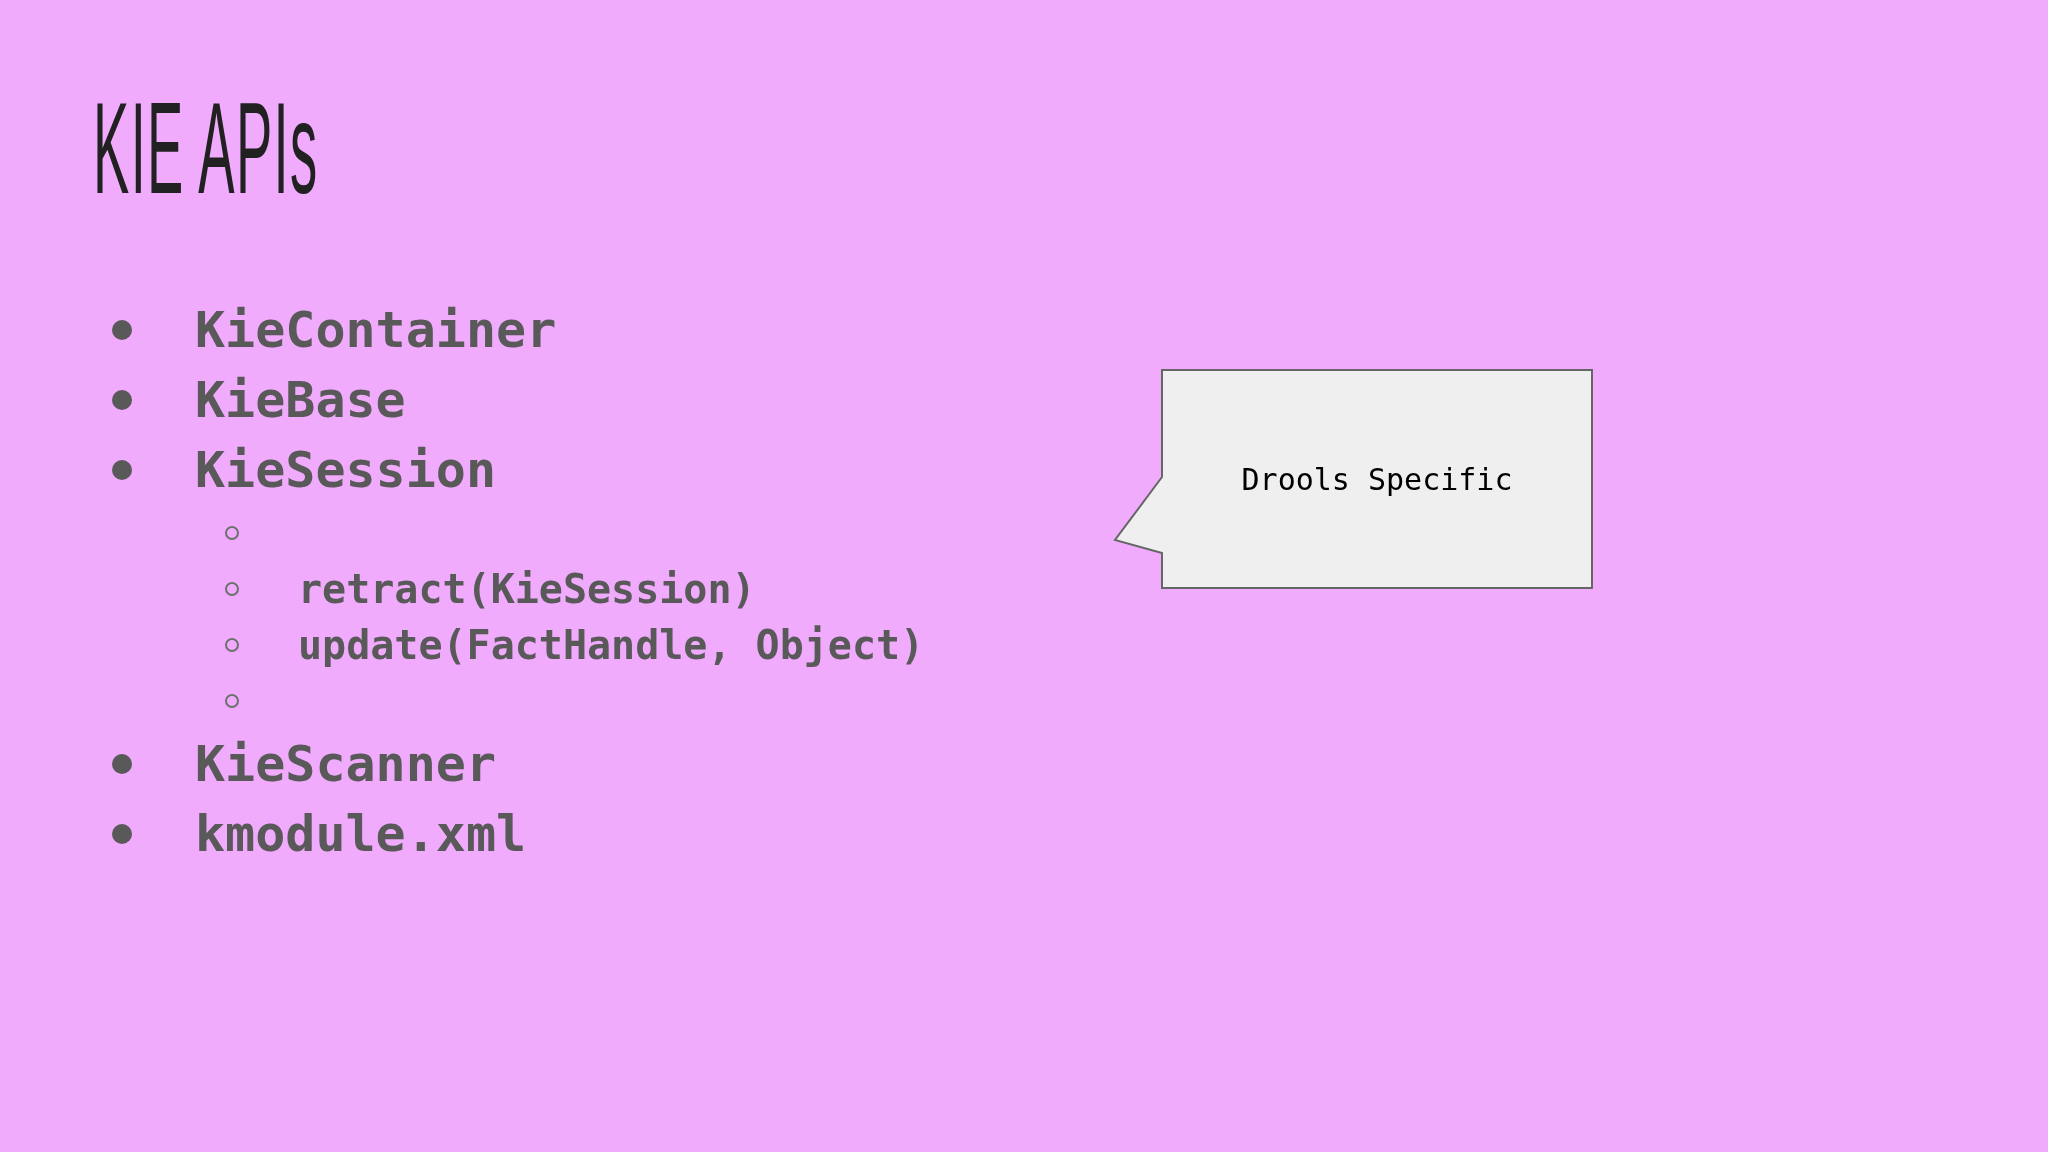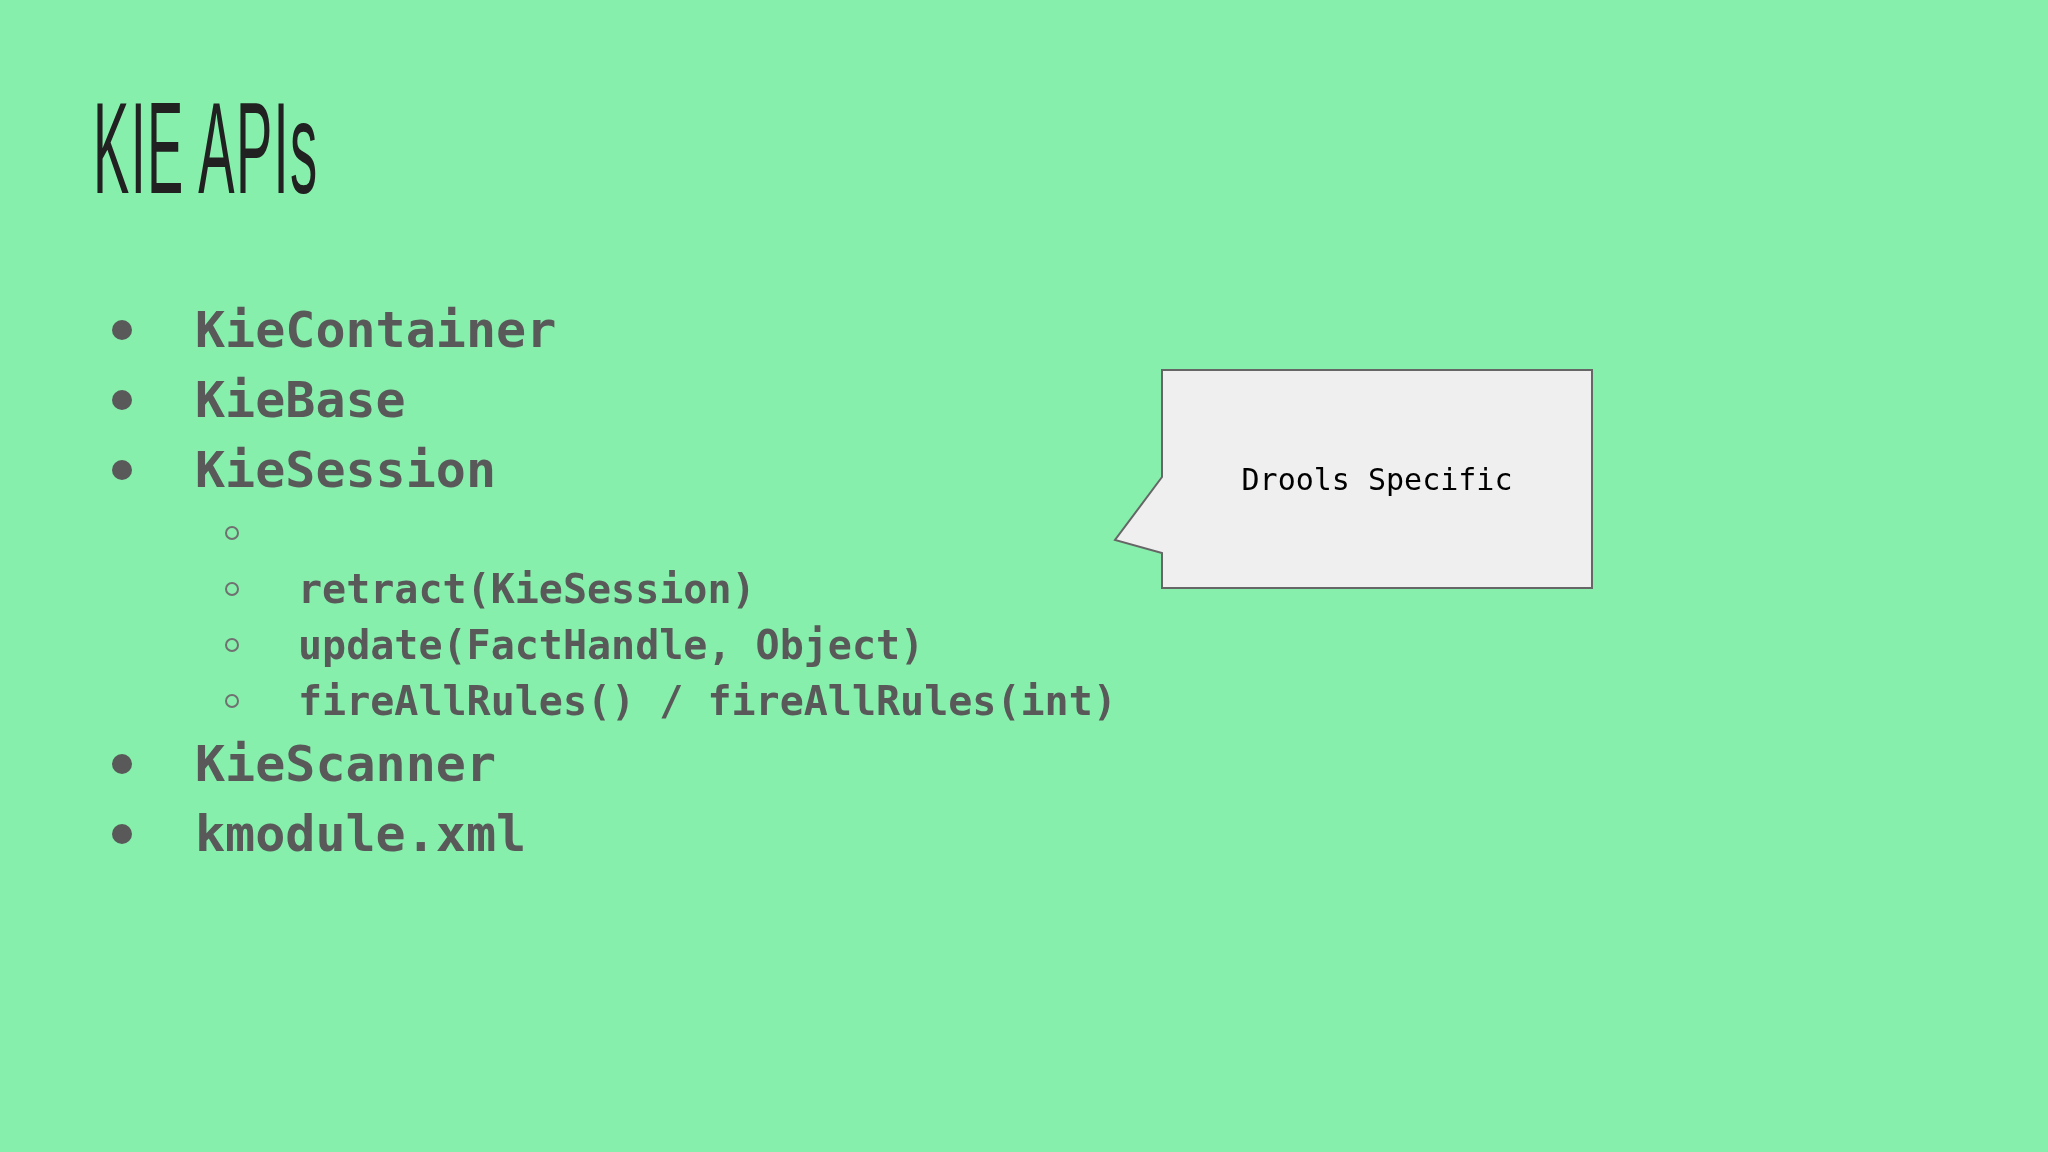--- a/index.html
+++ b/index.html
@@ -5,21 +5,21 @@
   html, body {
     margin: 0; padding: 0;
     width: 2048px; height: 1152px;
     background: #ffffff;
     overflow: hidden;
     font-family: "Liberation Sans", sans-serif;
   }
   .slide {
     position: relative;
     width: 2048px; height: 1152px;
-    background: #86efac;
+    background: #f0abfc;
   }
   
   .title {
     position: absolute;
     left: 93px; top: 84px;
     margin: 0;
     font-family: "Liberation Sans", sans-serif;
     font-weight: 400;
     font-size: 80px;
     line-height: 1;
@@ -113,21 +113,20 @@
       <span>retract(KieSession)</span>
     </div>
 
     <div class="li l2">
       <span class="b2"></span>
       <span>update(FactHandle, Object)</span>
     </div>
 
     <div class="li l2">
       <span class="b2"></span>
-      <span>fireAllRules() / fireAllRules(int)</span>
     </div>
 
     <div class="li l1">
       <span class="b1"></span>
       <span>KieScanner</span>
     </div>
 
     <div class="li l1">
       <span class="b1"></span>
       <span>kmodule.xml</span>

